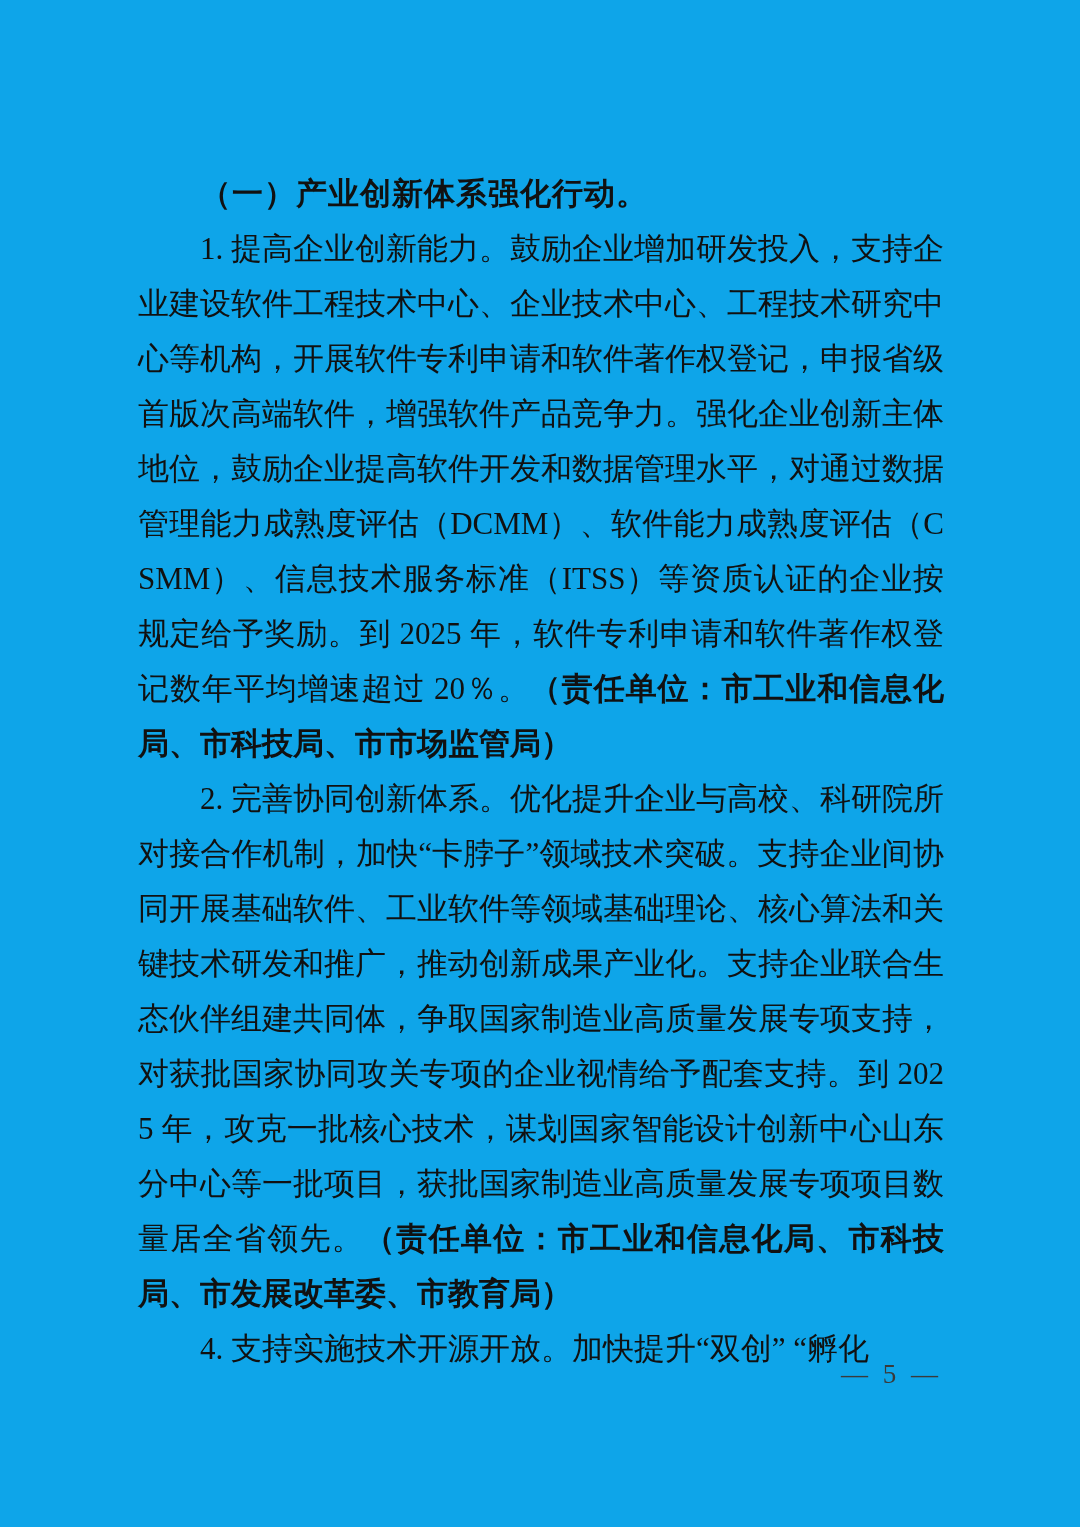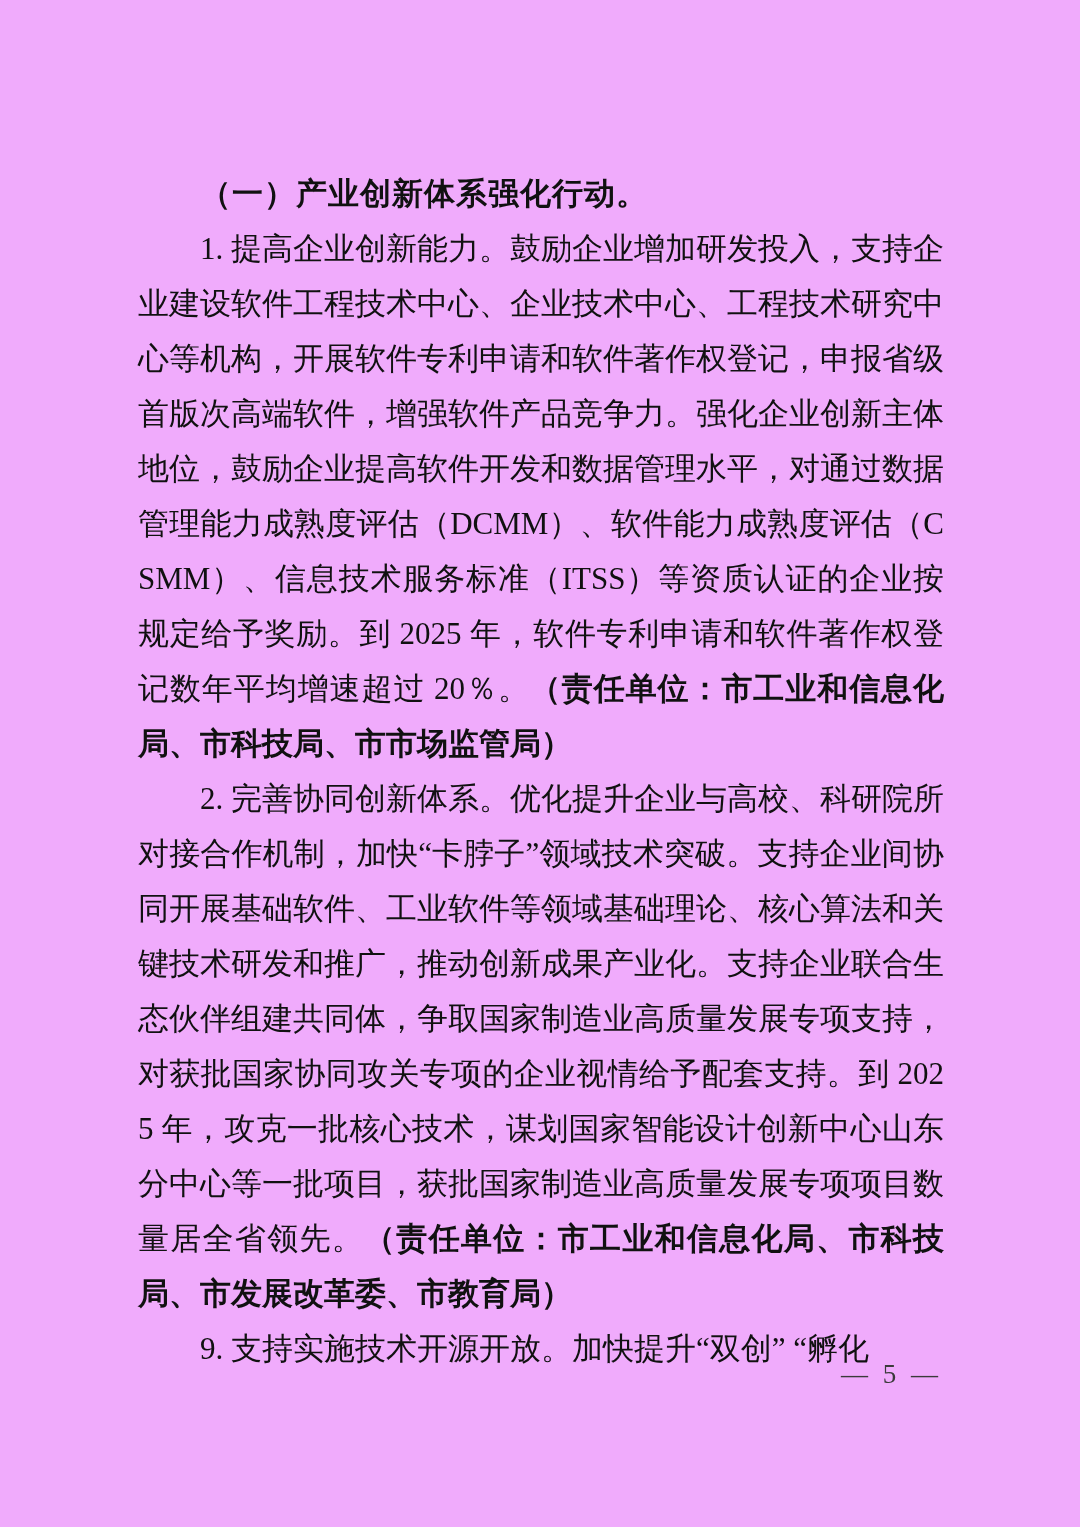--- a/index.html
+++ b/index.html
@@ -11,21 +11,21 @@
     height: 1527px;
     background: #ffffff;
     position: relative;
     overflow: hidden;
     font-family: "Liberation Serif", "DejaVu Serif", serif;
     color: #111111;
   }
   .page {
     position: absolute;
     inset: 0;
-    background: #f0abfc;
+    background: #0ea5e9;
   }
   .doc-body {
     position: absolute;
     left: 138px;
     top: 166px;
     width: 806px;
     font-size: 31px;
     line-height: 55px;
     text-align: justify;
     text-justify: inter-ideograph;
@@ -56,19 +56,19 @@
 </style>
 </head>
 <body>
 
 <div class="page">
   <div class="doc-body">
     <p class="section-heading">（一）产业创新体系强化行动。</p>
     <div id="paragraphs">
         <p><span>1. 提高企业创新能力。鼓励企业增加研发投入，支持企业建设软件工程技术中心、企业技术中心、工程技术研究中心等机构，开展软件专利申请和软件著作权登记，申报省级首版次高端软件，增强软件产品竞争力。强化企业创新主体地位，鼓励企业提高软件开发和数据管理水平，对通过数据管理能力成熟度评估（DCMM）、软件能力成熟度评估（CSMM）、信息技术服务标准（ITSS）等资质认证的企业按规定给予奖励。到 2025 年，软件专利申请和软件著作权登记数年平均增速超过 20％。</span><span class="seg-bold">（责任单位：市工业和信息化局、市科技局、市市场监管局）</span></p>
         <p><span>2. 完善协同创新体系。优化提升企业与高校、科研院所对接合作机制，加快“卡脖子”领域技术突破。支持企业间协同开展基础软件、工业软件等领域基础理论、核心算法和关键技术研发和推广，推动创新成果产业化。支持企业联合生态伙伴组建共同体，争取国家制造业高质量发展专项支持，对获批国家协同攻关专项的企业视情给予配套支持。到 2025 年，攻克一批核心技术，谋划国家智能设计创新中心山东分中心等一批项目，获批国家制造业高质量发展专项项目数量居全省领先。</span><span class="seg-bold">（责任单位：市工业和信息化局、市科技局、市发展改革委、市教育局）</span></p>
-        <p><span>9. 支持实施技术开源开放。加快提升“双创” “孵化</span></p>
+        <p><span>4. 支持实施技术开源开放。加快提升“双创” “孵化</span></p>
       </div>
   </div>
   <div class="page-footer">
     <span>— 5 —</span>
   </div>
 </div>
 
 </body></html>

